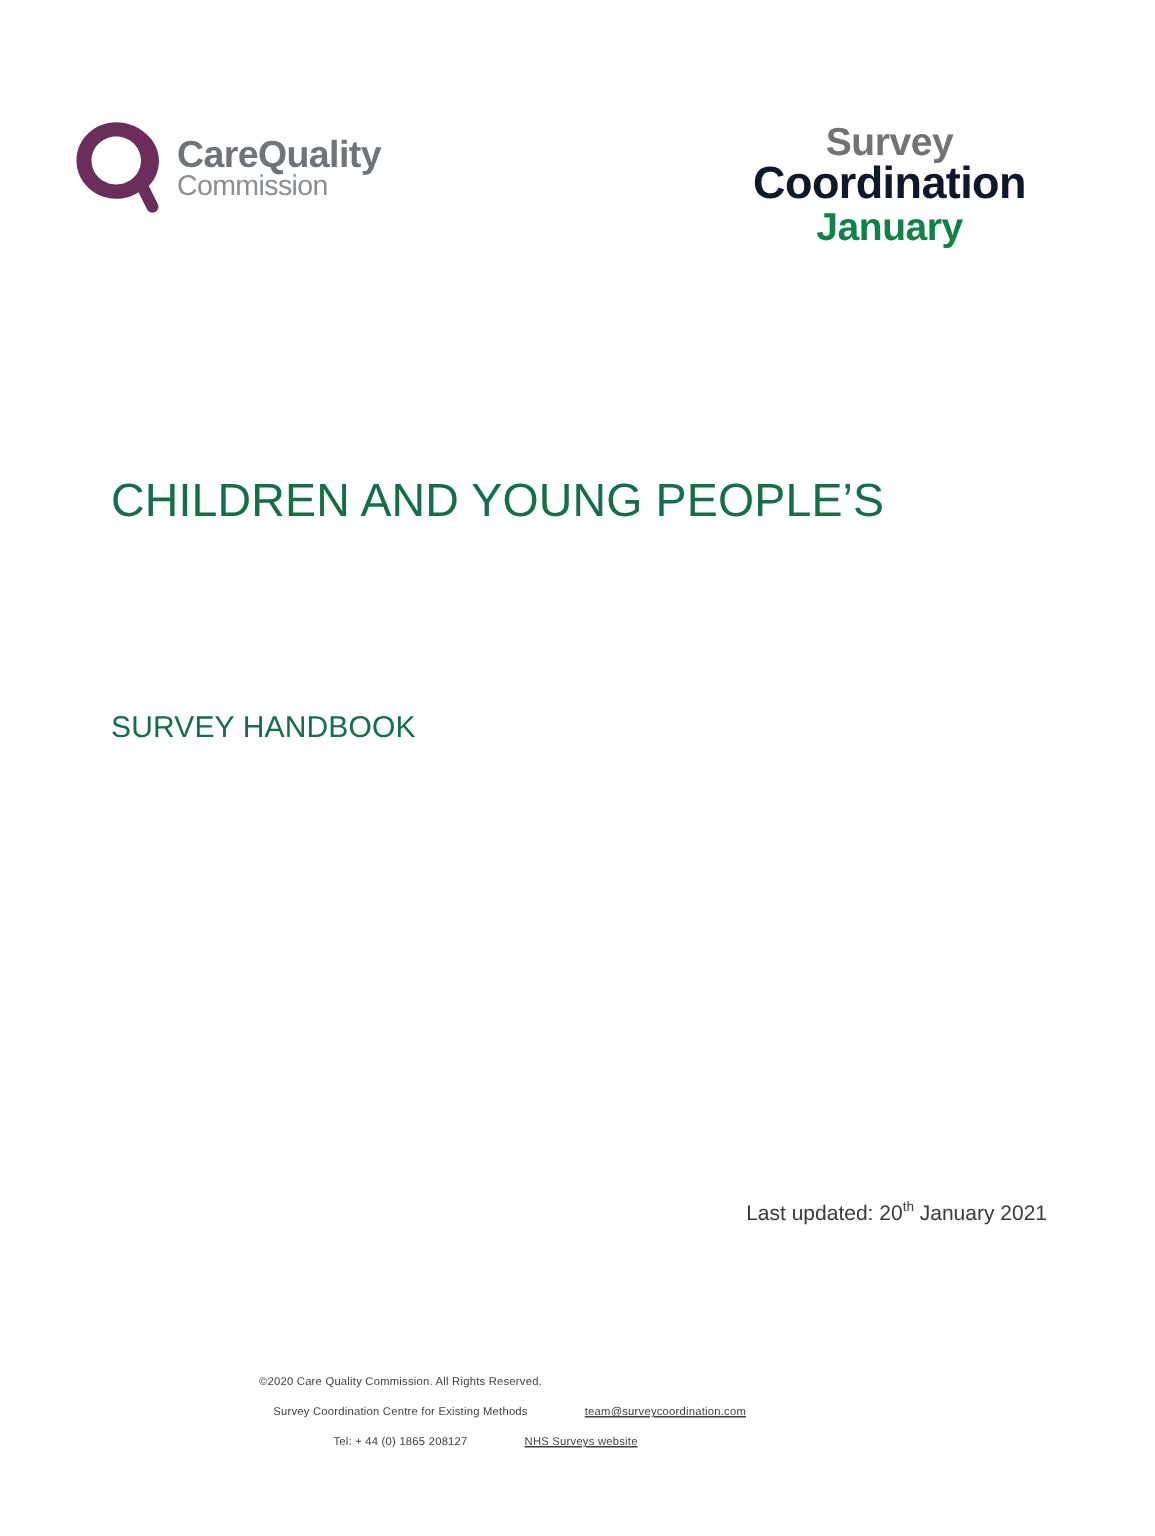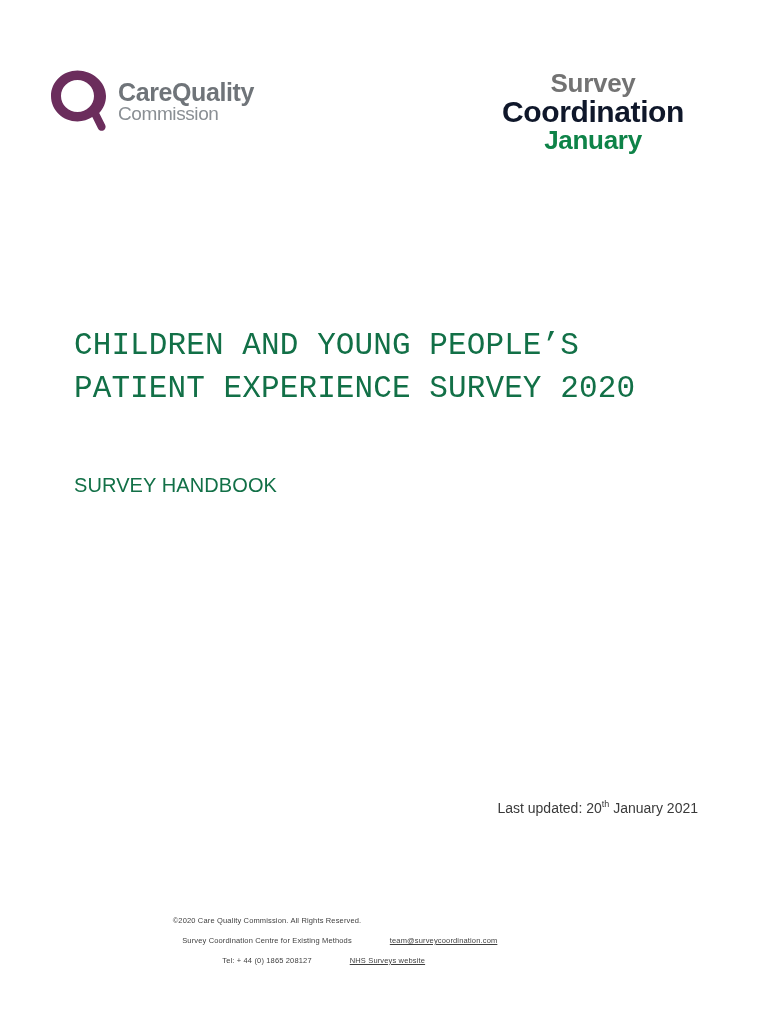--- a/index.html
+++ b/index.html
@@ -19,21 +19,21 @@
   .page {
     position: relative;
     width: 770px;
     height: 1024px;
     background: #ffffff;
   }
 
   
   .logo-row {
     position: absolute;
-    top: 60px;
+    top: 71px;
     left: 0;
     width: 700px;
     height: 110px;
   }
 
   
   .cqc-logo {
     position: absolute;
     left: 48px;
     top: 8px;
@@ -95,23 +95,22 @@
     font-size: 26px;
     font-weight: bold;
     color: #0e8348;
     letter-spacing: -0.3px;
   }
 
   
   .title-block {
     position: absolute;
     left: 74px;
-    top: 324px;
+    top: 312px;
     width: 640px;
-    font-family: Liberation Mono, monospace;
   }
   .doc-title {
     font-size: 31px;
     font-weight: normal;
     color: #127047;
     line-height: 1.40;
     letter-spacing: 0.1px;
     margin: 0;
   }
   .doc-subtitle {
@@ -199,21 +198,20 @@
     <div class="scc-logo">
       <div class="scc-survey">Survey</div>
       <div class="scc-coordination">Coordination</div>
       <div class="scc-centre">January</div>
     </div>
 
   </div>
 
   <div class="title-block">
     <div class="doc-title">CHILDREN AND YOUNG PEOPLE’S</div>
-    <div class="doc-title">PATIENT EXPERIENCE SURVEY 2020</div>
   </div>
 
   <div class="doc-subtitle">SURVEY HANDBOOK</div>
 
   <div class="last-updated">
     <span>Last updated: </span><span>20</span><sup>th</sup><span> January 2021</span>
   </div>
 
   <div class="footer">
 

